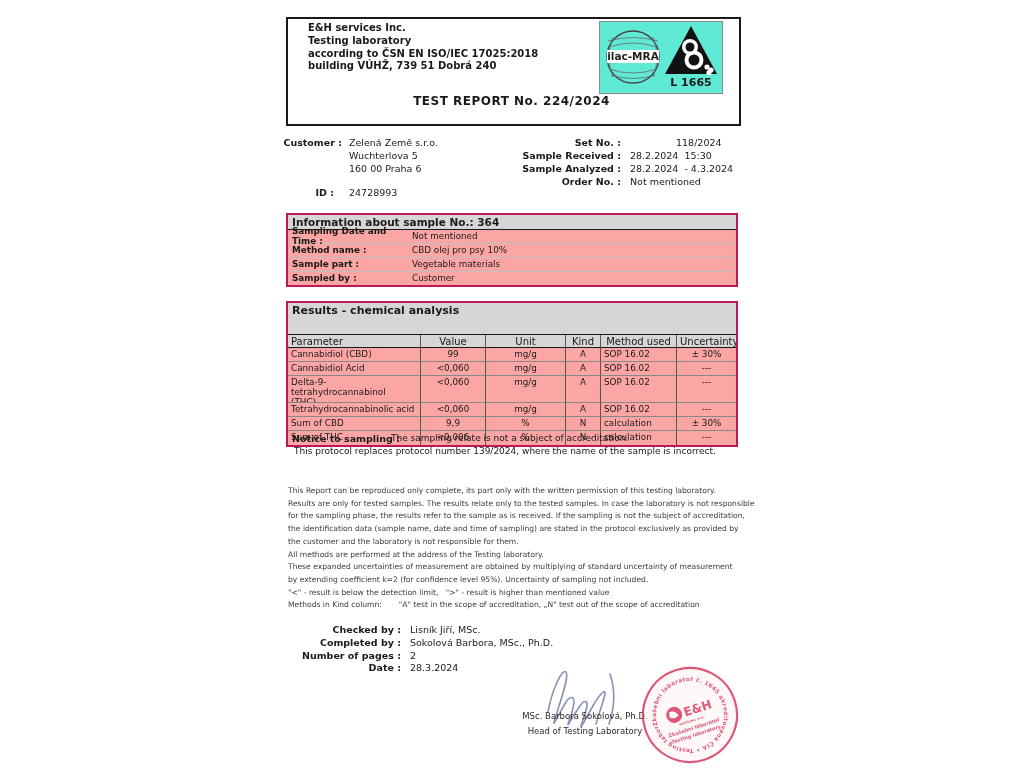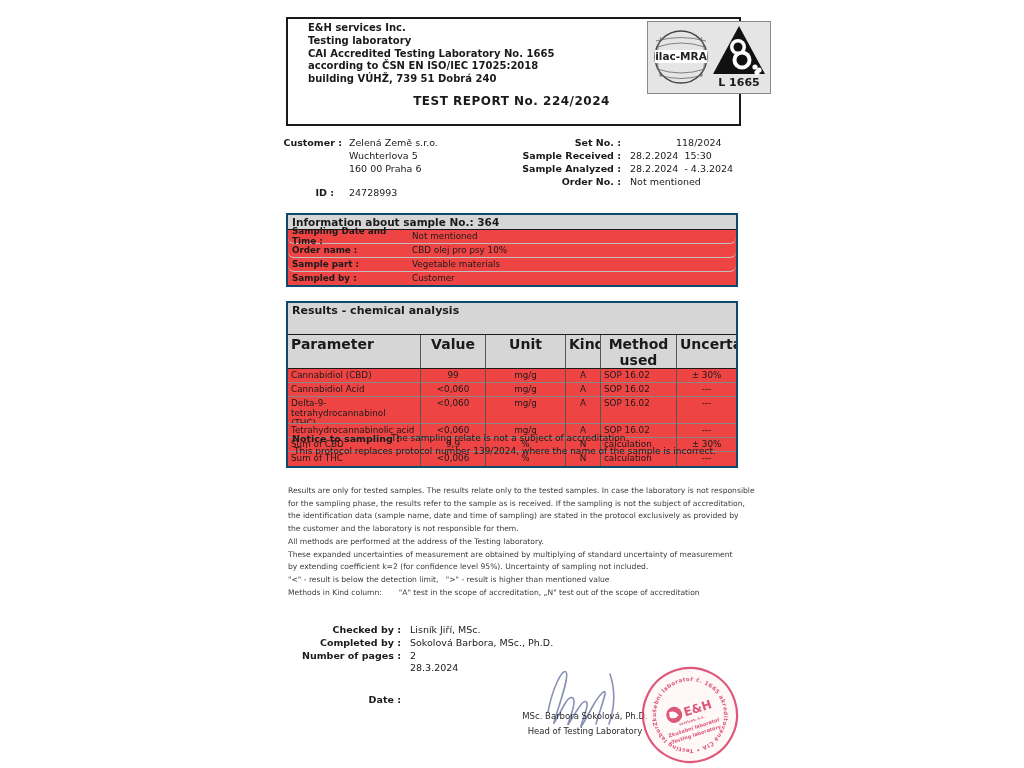--- a/index.html
+++ b/index.html
@@ -4,60 +4,59 @@
 <style>
   html,body{margin:0;padding:0;}
   .page{position:relative;width:1024px;height:768px;background:#ffffff;overflow:hidden;
         font-family:"DejaVu Sans","Liberation Sans",sans-serif;color:#1a1a1a;}
   .abs{position:absolute;}
   .b{font-weight:bold;}
 
   
   .hdr-box{left:286px;top:17px;width:451px;height:105px;border:2px solid #1a1a1a;}
   .hdr-lines{left:308px;top:22px;font-size:10px;font-weight:bold;line-height:12.8px;}
-  .logo-box{left:599px;top:21px;width:122px;height:71px;border:1px solid #8a8a8a;background:#e5e5e5;margin-left:48px;}
+  .logo-box{left:599px;top:21px;width:122px;height:71px;border:1px solid #8a8a8a;background:#5eead4;}
   .title{left:286px;top:94px;width:451px;text-align:center;font-size:12px;font-weight:bold;letter-spacing:0.5px;}
 
   
   .lab{font-size:9.5px;font-weight:bold;text-align:right;}
   .val{font-size:9.5px;white-space:pre;}
 
   
-  .sec-box{left:286px;width:452px;border:2px solid #0c4a6e;background:#ef4444;box-sizing:border-box;}
+  .sec-box{left:286px;width:452px;border:2px solid #be185d;background:#fca5a5;box-sizing:border-box;}
   .sec-title{height:15px;background:#d6d6d6;border-bottom:1px solid #1a1a1a;
              font-size:10.5px;font-weight:bold;padding:1px 0 0 4px;box-sizing:border-box;}
   .info-row{display:flex;height:12.9px;border-bottom:1px solid #c0c0c0;align-items:center;border-radius:6px;}
   .info-row:last-child{border-bottom:none;}
   .info-row .k{width:120px;padding-left:4px;font-size:8.8px;font-weight:bold;}
   .info-row .v{font-size:8.8px;}
 
   
   .tbl{display:grid;grid-template-columns:133px 65px 80px 35px 76px 1fr;}
   .cell{border-right:1px solid #555;border-bottom:1px solid #888;font-size:8.8px;
         padding:1px 3px 0 3px;box-sizing:border-box;overflow:hidden;}
   .cell.last{border-right:none;}
-  .cell.hd{background:#d6d6d6;font-weight:bold;font-size:14px;border-bottom:1px solid #1a1a1a;}
+  .cell.hd{background:#d6d6d6;font-weight:normal;font-size:10px;border-bottom:1px solid #1a1a1a;}
   .cell.c{text-align:center;}
 
   .fineprint div{font-size:7.6px;color:#3c3c3c;line-height:12.7px;white-space:pre;}
 
   .sig-name{font-size:8.5px;color:#2b2b2b;text-align:center;width:170px;}
 
   
 </style>
 </head>
 <body>
 
 <div class="page">
 
   <div class="abs hdr-box"></div>
   <div class="abs hdr-lines">
     <div>E&amp;H services Inc.</div>
     <div>Testing laboratory</div>
-    <div>CAI Accredited Testing Laboratory No. 1665</div>
     <div>according to ČSN EN ISO/IEC 17025:2018</div>
     <div>building VÚHŽ, 739 51 Dobrá 240</div>
   </div>
 
   <div class="abs logo-box">
 
     <svg class="abs" style="left:5px;top:7px;" width="56" height="56" viewBox="0 0 56 56">
       <circle cx="28" cy="28" r="26" fill="none" stroke="#444" stroke-width="1.4"></circle>
       <path d="M4 18 Q28 10 52 18" fill="none" stroke="#666" stroke-width="0.8"></path>
       <path d="M3 12 Q28 5 53 12" fill="none" stroke="#666" stroke-width="0.8"></path>
@@ -100,21 +99,21 @@
   <div class="abs lab" style="left:480px;top:176px;width:141px;">Order No. :</div>
   <div class="abs val" style="left:630px;top:176px;">Not mentioned</div>
 
   <div class="abs sec-box" style="top:213px;">
     <div class="sec-title">Information about sample No.:  364</div>
     <div class="info-row">
       <div class="k">Sampling Date and Time :</div>
       <div class="v">Not mentioned</div>
     </div>
     <div class="info-row">
-      <div class="k">Order name :</div>
+      <div class="k">Method name :</div>
       <div class="v">CBD olej pro psy 10%</div>
     </div>
     <div class="info-row">
       <div class="k">Sample part :</div>
       <div class="v">Vegetable materials</div>
     </div>
     <div class="info-row">
       <div class="k">Sampled by :</div>
       <div class="v">Customer</div>
     </div>
@@ -176,38 +175,39 @@
       <div class="cell" style="border-bottom:none;">calculation</div>
       <div class="cell c last" style="border-bottom:none;">---</div>
     </div>
   </div>
 
   <div class="abs b" style="left:292px;top:433px;font-size:9.5px;">Notice to sampling :</div>
   <div class="abs" style="left:391px;top:433px;font-size:9px;">The sampling relate is not a subject of accreditation.</div>
   <div class="abs" style="left:294px;top:446px;font-size:9px;">This protocol replaces protocol number 139/2024, where the name of the sample is incorrect.</div>
 
   <div class="abs fineprint" style="left:288px;top:485px;">
+    <div>This Report can be reproduced only complete, its part only with the written permission of this testing laboratory.</div>
     <div>Results are only for tested samples. The results relate only to the tested samples. In case the laboratory is not responsible</div>
     <div>for the sampling phase, the results refer to the sample as is received. If the sampling is not the subject of accreditation,</div>
     <div>the identification data (sample name, date and time of sampling) are stated in the protocol exclusively as provided by</div>
     <div>the customer and the laboratory is not responsible for them.</div>
     <div>All methods are performed at the address of the Testing laboratory.</div>
     <div>These expanded uncertainties of measurement are obtained by multiplying of standard uncertainty of measurement</div>
     <div>by extending coefficient k=2 (for confidence level 95%). Uncertainty of sampling not included.</div>
     <div>"&lt;" - result is below the detection limit,   "&gt;" - result is higher than mentioned value</div>
     <div>Methods in Kind column:       "A" test in the scope of accreditation, „N" test out of the scope of accreditation</div>
   </div>
 
   <div class="abs lab" style="left:280px;top:624px;width:121px;">Checked by :</div>
   <div class="abs val" style="left:410px;top:624px;">Lisník Jiří, MSc.</div>
   <div class="abs lab" style="left:280px;top:637px;width:121px;">Completed by :</div>
   <div class="abs val" style="left:410px;top:637px;">Sokolová Barbora, MSc., Ph.D.</div>
   <div class="abs lab" style="left:280px;top:650px;width:121px;">Number of pages :</div>
   <div class="abs val" style="left:410px;top:650px;">2</div>
-  <div class="abs lab" style="left:280px;top:694px;width:121px;">Date :</div>
+  <div class="abs lab" style="left:280px;top:662px;width:121px;">Date :</div>
   <div class="abs val" style="left:410px;top:662px;">28.3.2024</div>
 
   <svg class="abs" style="left:528px;top:660px;" width="110" height="78" viewBox="0 0 110 78">
     <g fill="none" stroke="#7d87ad" stroke-width="1.6" stroke-linecap="round" opacity="0.9">
       <path d="M20 52 C24 30 34 8 38 12 C42 16 30 48 26 62 C24 68 32 52 38 42 C42 36 46 36 46 42 C46 48 42 58 40 64 C39 68 46 54 52 46 C56 40 60 40 59 46 C58 52 54 62 53 66 C52 70 58 58 66 44 C72 34 78 28 77 34 C76 40 70 56 68 64"></path>
       <path d="M82 14 C86 26 88 44 81 64"></path>
     </g>
   </svg>
   <div class="abs sig-name" style="left:500px;top:711px;">MSc. Barbora Sokolová, Ph.D.</div>
   <div class="abs sig-name" style="left:500px;top:726px;">Head of Testing Laboratory</div>

